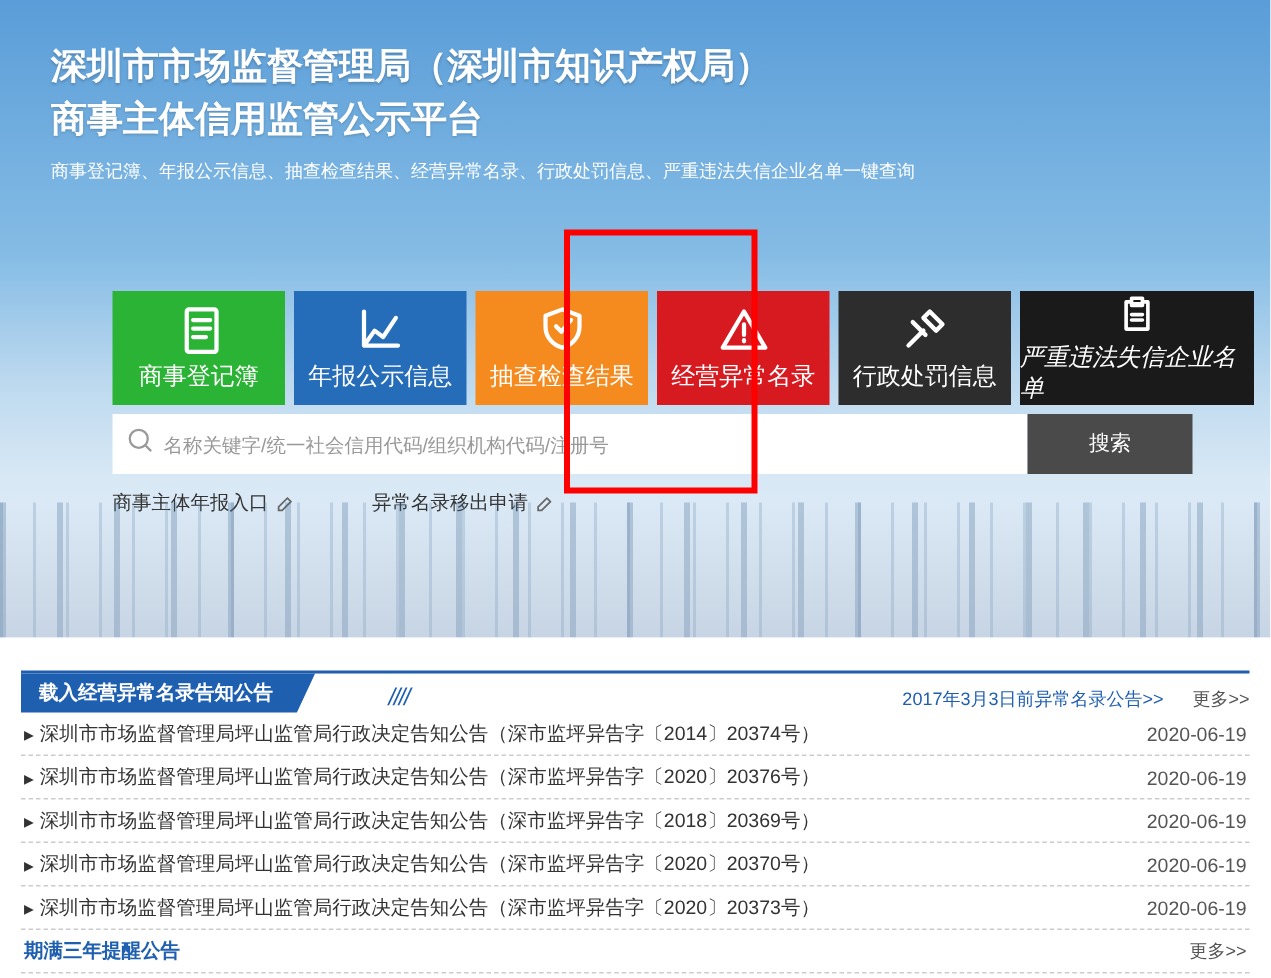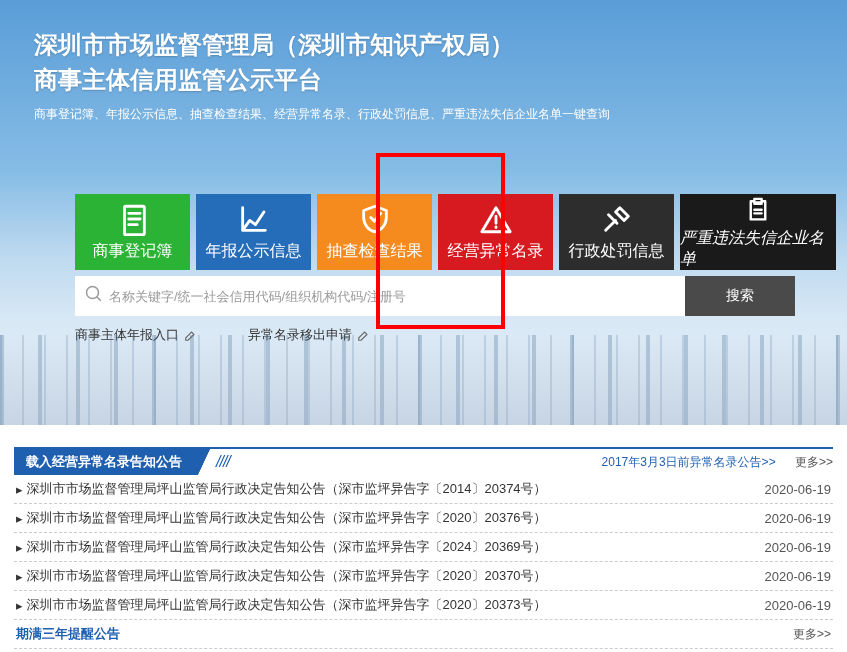--- a/index.html
+++ b/index.html
@@ -127,25 +127,26 @@
       font-size: 13px;
       color: #333;
       cursor: pointer;
     }
     .link-item svg { width: 14px; height: 14px; }
     .content {
       padding: 22px 14px 0 14px;
     }
     .section-head {
       display: flex;
-      align-items: center;
+      align-items: flex-end;
       border-top: 2px solid #1f5fb0;
       padding-top: 0;
       position: relative;
       height: 28px;
+      gap: 43px;
     }
     .section-title {
       background: #1f5fb0;
       color: #fff;
       font-size: 13px;
       font-weight: bold;
       padding: 4px 12px;
       position: relative;
     }
     .section-title::after {
@@ -299,21 +300,21 @@
         <span class="title">深圳市市场监督管理局坪山监管局行政决定告知公告（深市监坪异告字〔2014〕20374号）</span>
         <span class="date">2020-06-19</span>
       </div>
       <div class="list-row">
         <span class="marker">▸</span>
         <span class="title">深圳市市场监督管理局坪山监管局行政决定告知公告（深市监坪异告字〔2020〕20376号）</span>
         <span class="date">2020-06-19</span>
       </div>
       <div class="list-row">
         <span class="marker">▸</span>
-        <span class="title">深圳市市场监督管理局坪山监管局行政决定告知公告（深市监坪异告字〔2024〕20369号）</span>
+        <span class="title">深圳市市场监督管理局坪山监管局行政决定告知公告（深市监坪异告字〔2018〕20369号）</span>
         <span class="date">2020-06-19</span>
       </div>
       <div class="list-row">
         <span class="marker">▸</span>
         <span class="title">深圳市市场监督管理局坪山监管局行政决定告知公告（深市监坪异告字〔2020〕20370号）</span>
         <span class="date">2020-06-19</span>
       </div>
       <div class="list-row">
         <span class="marker">▸</span>
         <span class="title">深圳市市场监督管理局坪山监管局行政决定告知公告（深市监坪异告字〔2020〕20373号）</span>

